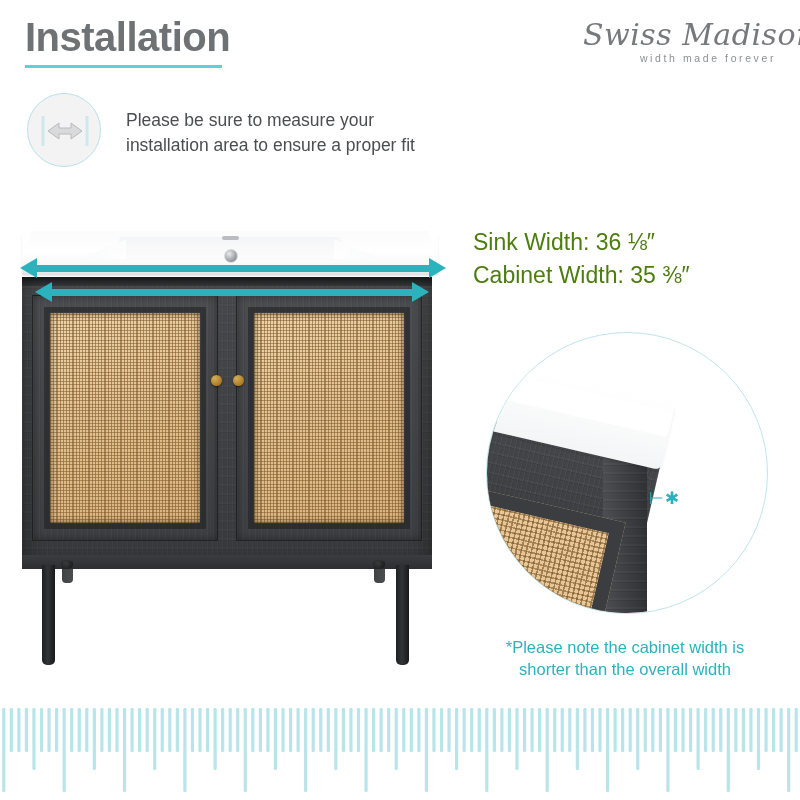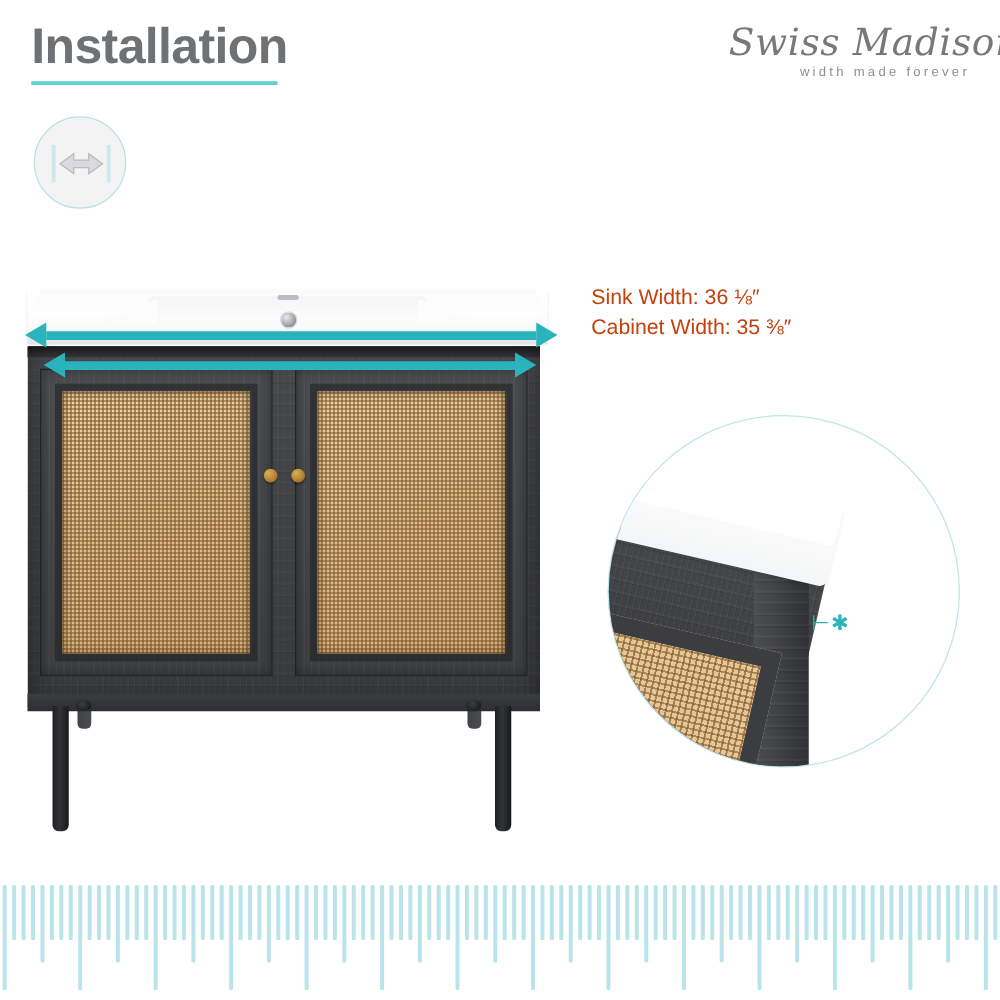--- a/index.html
+++ b/index.html
@@ -46,21 +46,21 @@
     box-sizing:border-box;
   }
   .measure-note{
     position:absolute;left:126px;top:108px;
     font-size:17.5px;color:#4b4d50;line-height:1.45;white-space:pre-line;
   }
 
   
   .widths{
     position:absolute;left:473px;top:226px;
-    font-size:17px;color:#c2410c;line-height:1.42;white-space:pre-line;
+    font-size:23px;color:#4d7c0f;line-height:1.42;white-space:pre-line;
   }
 
   
   .vanity{position:absolute;left:0px;top:225px;width:460px;height:450px;}
 
   
   .counter{
     position:absolute;left:22px;top:8px;width:416px;height:42px;
     background:linear-gradient(180deg,#ffffff 0%,#fdfdfd 55%,#f1f2f3 100%);
     border-radius:2px 2px 3px 3px;
@@ -251,20 +251,22 @@
     <div class="logo-tag">width made forever</div>
   </div>
 
   <div class="measure-icon">
     <svg width="74" height="74" viewBox="0 0 74 74">
       <line x1="15" y1="22" x2="15" y2="52" stroke="#cfe8ee" stroke-width="3"></line>
       <line x1="59" y1="22" x2="59" y2="52" stroke="#cfe8ee" stroke-width="3"></line>
       <path d="M20 37 L31 29 L31 34 L43 34 L43 29 L54 37 L43 45 L43 40 L31 40 L31 45 Z" fill="#d9dadc" stroke="#b9babd" stroke-width="1"></path>
     </svg>
   </div>
+  <div class="measure-note">Please be sure to measure your
+installation area to ensure a proper fit</div>
 
   <div class="widths">Sink Width: 36 ⅛″
 Cabinet Width: 35 ⅜″</div>
 
   <div class="vanity">
 
     <div class="counter"></div>
     <div class="counter-top-face"></div>
     <div class="basin"></div>
     <div class="basin-l"></div>
@@ -312,20 +314,22 @@
   </div>
 
   <div class="inset">
     <div class="ins-body"></div>
     <div class="ins-side"></div>
     <div class="ins-frame"></div>
     <div class="ins-top"></div>
     <div class="ins-top2"></div>
     <div class="ins-mark">⊢✱</div>
   </div>
+  <div class="inset-note">*Please note the cabinet width is
+shorter than the overall width</div>
 
   <svg class="ruler" id="ruler-svg" viewBox="0 0 800 110">
       <rect x="2.17" y="18" width="3.2" height="84" fill="#b8e4ea" rx="1.2"></rect>
       <rect x="9.72" y="18" width="3.2" height="44" fill="#b8e4ea" rx="1.2"></rect>
       <rect x="17.27" y="18" width="3.2" height="44" fill="#b8e4ea" rx="1.2"></rect>
       <rect x="24.82" y="18" width="3.2" height="44" fill="#b8e4ea" rx="1.2"></rect>
       <rect x="32.36" y="18" width="3.2" height="62" fill="#b8e4ea" rx="1.2"></rect>
       <rect x="39.91" y="18" width="3.2" height="44" fill="#b8e4ea" rx="1.2"></rect>
       <rect x="47.46" y="18" width="3.2" height="44" fill="#b8e4ea" rx="1.2"></rect>
       <rect x="55.00" y="18" width="3.2" height="44" fill="#b8e4ea" rx="1.2"></rect>

